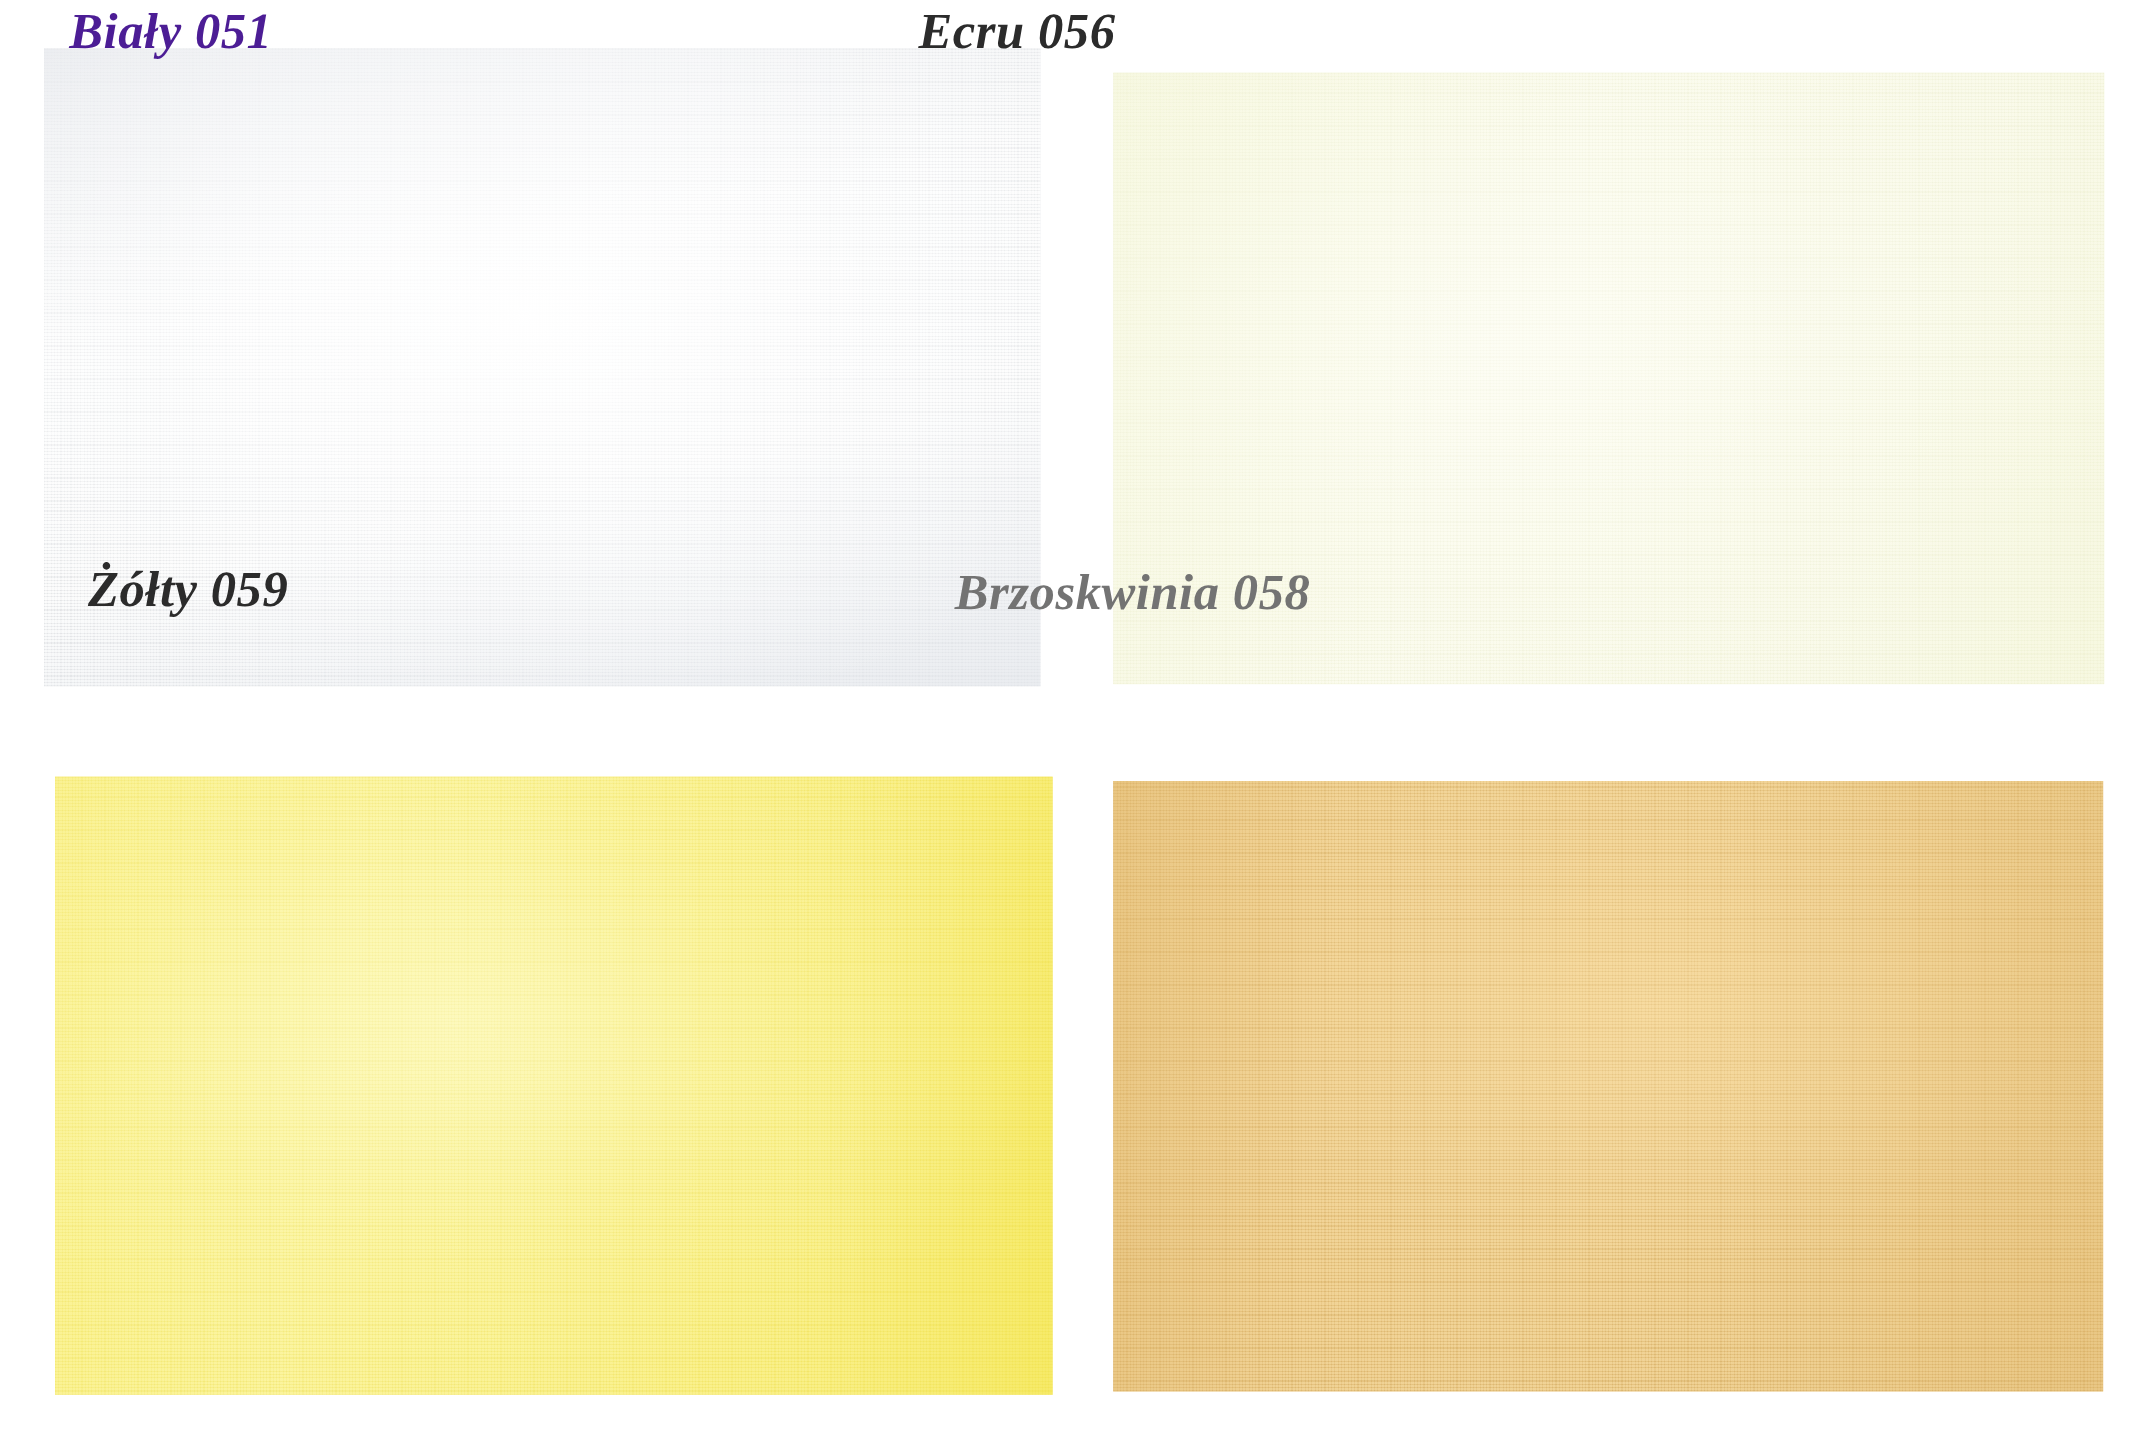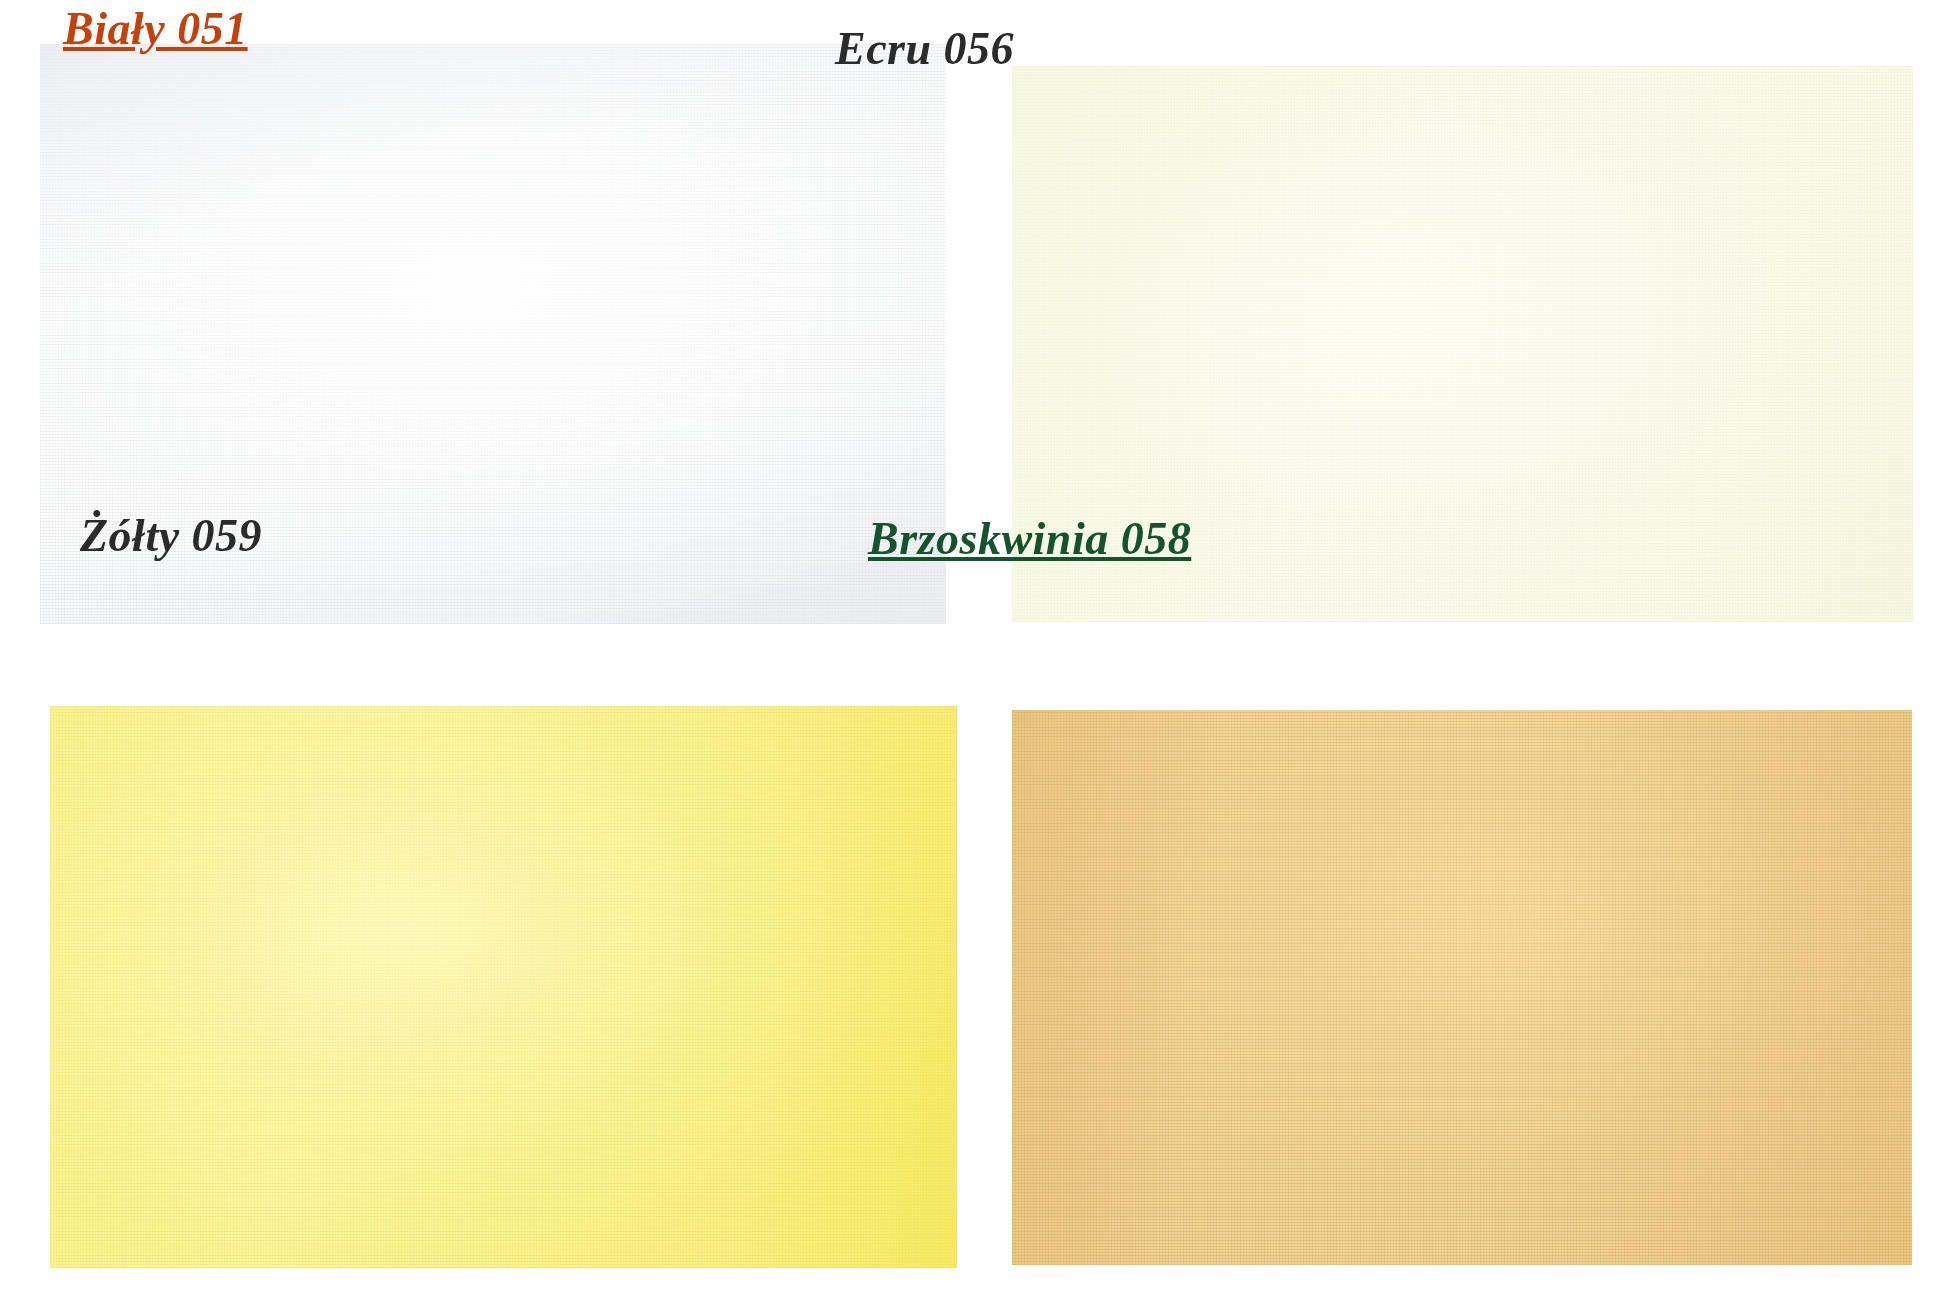--- a/index.html
+++ b/index.html
@@ -144,38 +144,38 @@
     background:
       radial-gradient(ellipse 70% 75% at 55% 38%,
         rgba(255,230,175,0.45) 0%, rgba(255,230,175,0.12) 60%, rgba(255,230,175,0) 100%),
       linear-gradient(95deg,
         rgba(226,185,110,0.55) 0%, rgba(240,205,135,0.18) 22%,
         rgba(236,200,128,0.10) 55%, rgba(224,183,108,0.45) 100%);
   }
 
   
   #label-bialy        { left: 63px;   top: 6px;  }
-  #label-ecru         { left: 835px;  top: 6px; margin-top: 20px;  }
+  #label-ecru         { left: 835px;  top: 6px;  }
   #label-zolty        { left: 80px;   top: 513px; font-family: Liberation Serif, serif; }
   #label-brzoskwinia  { left: 868px;  top: 516px; }
 </style>
 </head>
 <body style="background-color: rgb(255, 255, 255);">
 
 <div class="swatch-card">
   <div id="chip-bialy" class="swatch-chip" style="background-color: rgb(241, 242, 243);"></div>
-  <div id="label-bialy" class="swatch-label" style="color: #c2410c; text-decoration: underline;">Biały 051</div>
+  <div id="label-bialy" class="swatch-label" style="color: #4c1d95;">Biały 051</div>
 </div>
 
 <div class="swatch-card">
   <div id="chip-ecru" class="swatch-chip" style="background-color: rgb(246, 247, 224);"></div>
   <div id="label-ecru" class="swatch-label" style="color: rgb(43, 43, 43);">Ecru 056</div>
 </div>
 
 <div class="swatch-card">
   <div id="chip-zolty" class="swatch-chip" style="background-color: rgb(248, 236, 116);"></div>
   <div id="label-zolty" class="swatch-label" style="color: rgb(43, 43, 43);">Żółty 059</div>
 </div>
 
 <div class="swatch-card">
   <div id="chip-brzoskwinia" class="swatch-chip" style="background-color: rgb(230, 191, 118);"></div>
-  <div id="label-brzoskwinia" class="swatch-label" style="color: #14532d; text-decoration: underline;">Brzoskwinia 058</div>
+  <div id="label-brzoskwinia" class="swatch-label" style="color: #737373;">Brzoskwinia 058</div>
 </div>
 
 </body></html>

